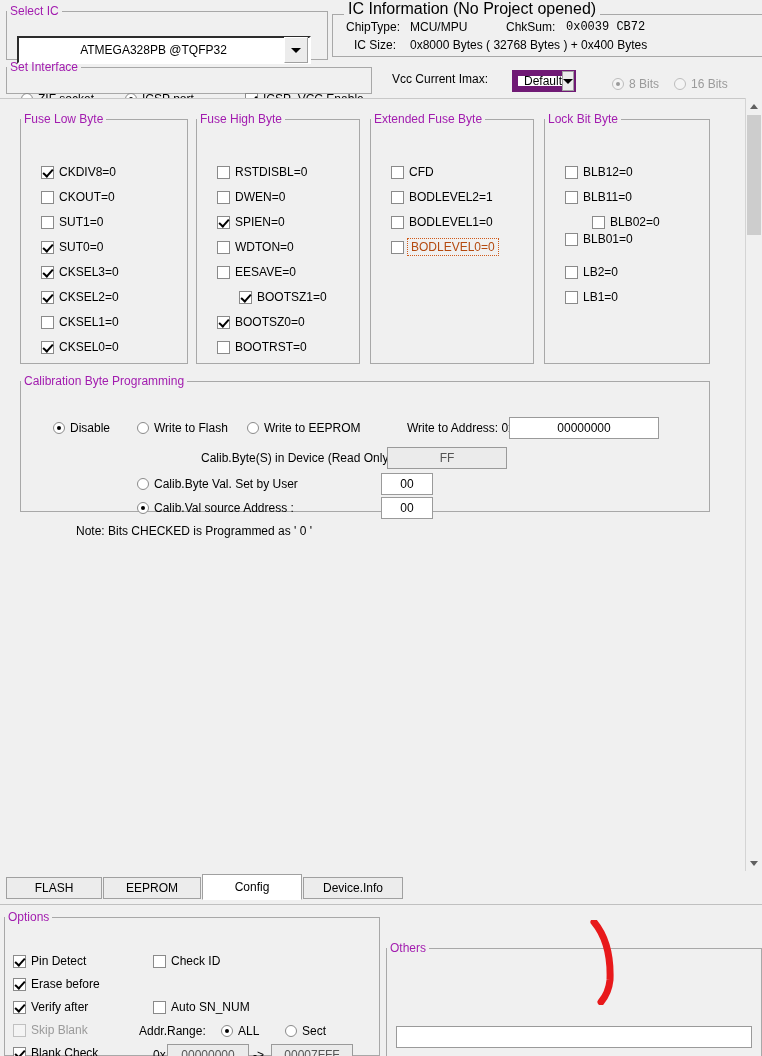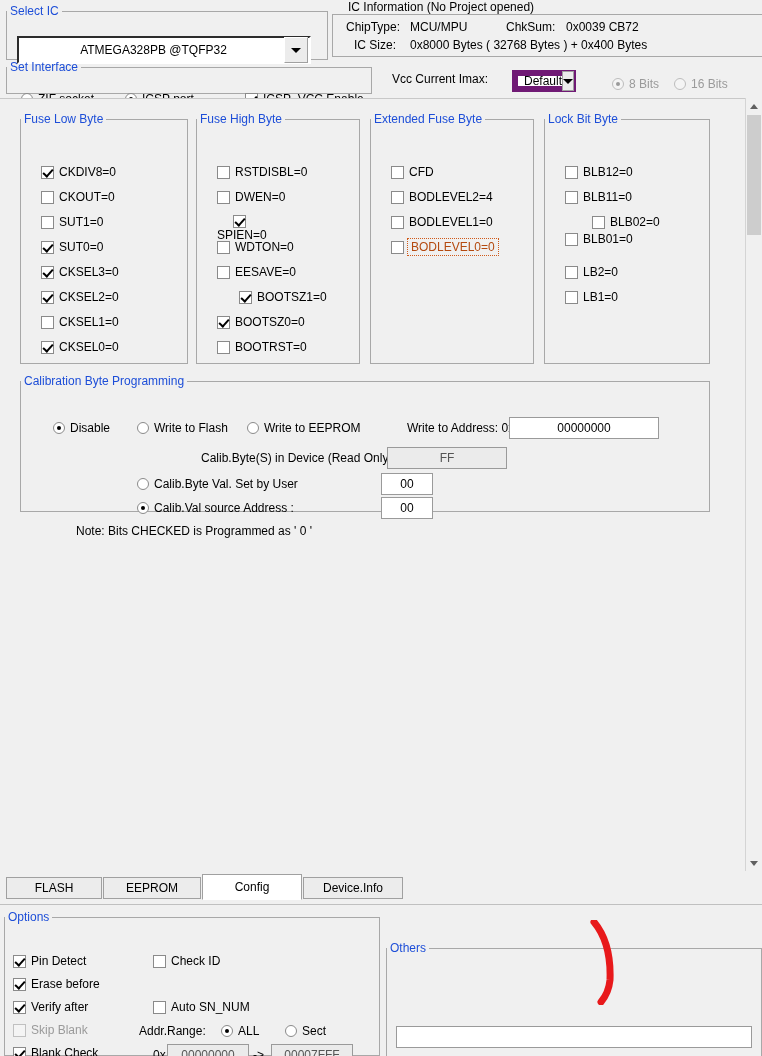--- a/index.html
+++ b/index.html
@@ -25,21 +25,21 @@
     box-sizing: border-box;
     border: 1px solid #a8a8a8;
     border-radius: 0;
     margin: 0;
     padding: 0;
     background: transparent;
   }
   fieldset.group > legend {
     padding: 0 3px;
     font-size: 12px;
-    color: #1d4ed8;
+    color: #a21caf;
   }
   
   #select-ic {
     left: 6px; top: 4px; width: 322px; height: 56px;
   }
   .combo {
     position: absolute;
     left: 10px; top: 18px;
     width: 294px; height: 28px;
     box-sizing: border-box;
@@ -310,25 +310,25 @@
     <div class="combo-text">ATMEGA328PB @TQFP32</div>
     <div class="combo-btn">
         <span class="arrow-down"></span>
       </div>
   </div>
 </fieldset>
 
 <div class="panel" id="ic-info" style="border:none;">
   <div style="position:absolute;left:0;top:14px;width:430px;height:42px;border-left:1px solid #a8a8a8;border-bottom:1px solid #a8a8a8;"></div>
   <div style="position:absolute;left:0;top:14px;width:430px;height:1px;background:#a8a8a8;"></div>
-  <div style="position:absolute;left:12px;top:0px;background:#f0f0f0;padding:0 4px;font-size:12px;">IC Information (No Project opened)</div>
+  <div style="position:absolute;left:12px;top:0px;background:#f0f0f0;padding:0 4px;font-size:16px;">IC Information (No Project opened)</div>
   <div class="kv-row" style="left:14px; top:20px;">ChipType:</div>
   <div class="kv-row" style="left:78px; top:20px;">MCU/MPU</div>
   <div class="kv-row" style="left:174px; top:20px;">ChkSum:</div>
-  <div class="kv-row" style="left:234px; top:20px;">0x0039 CB72</div>
+  <div class="kv-row" style="left:234px; top:20px;font-family:Liberation Mono, monospace;">0x0039 CB72</div>
   <div class="kv-row" style="left:22px; top:38px;">IC Size:</div>
   <div class="kv-row" style="left:78px; top:38px;">0x8000 Bytes ( 32768 Bytes ) + 0x400 Bytes</div>
 </div>
 
 <fieldset class="group" id="set-interface">
   <legend>Set Interface</legend>
   <div class="radio" style="position:absolute;left:14px;top:18px;">
     <span class="radio-mark"></span>
     <span>ZIF socket</span>
   </div>
@@ -411,21 +411,21 @@
 <fieldset class="group fuse-col" id="fuse-high">
   <legend>Fuse High Byte</legend>
   <div class="bit-item" style="top:39px;">
       <span class="check-mark"></span>
       <span>RSTDISBL=0</span>
     </div>
   <div class="bit-item" style="top:64px;">
       <span class="check-mark"></span>
       <span>DWEN=0</span>
     </div>
-  <div class="bit-item" style="top:89px;flex-direction:column;">
+  <div class="bit-item" style="top:89px;">
       <span class="check-mark checked"></span>
       <span>SPIEN=0</span>
     </div>
   <div class="bit-item" style="top:114px;">
       <span class="check-mark"></span>
       <span>WDTON=0</span>
     </div>
   <div class="bit-item" style="top:139px;">
       <span class="check-mark"></span>
       <span>EESAVE=0</span>
@@ -445,21 +445,21 @@
 </fieldset>
 
 <fieldset class="group fuse-col" id="ext-fuse">
   <legend>Extended Fuse Byte</legend>
   <div class="bit-item" style="top:39px;">
       <span class="check-mark"></span>
       <span>CFD</span>
     </div>
   <div class="bit-item" style="top:64px;">
       <span class="check-mark"></span>
-      <span>BODLEVEL2=4</span>
+      <span>BODLEVEL2=1</span>
     </div>
   <div class="bit-item" style="top:89px;">
       <span class="check-mark"></span>
       <span>BODLEVEL1=0</span>
     </div>
   <div class="bit-item" style="top:114px;">
       <span class="check-mark"></span>
       <span class="bit-focus">BODLEVEL0=0</span>
     </div>
 </fieldset>

